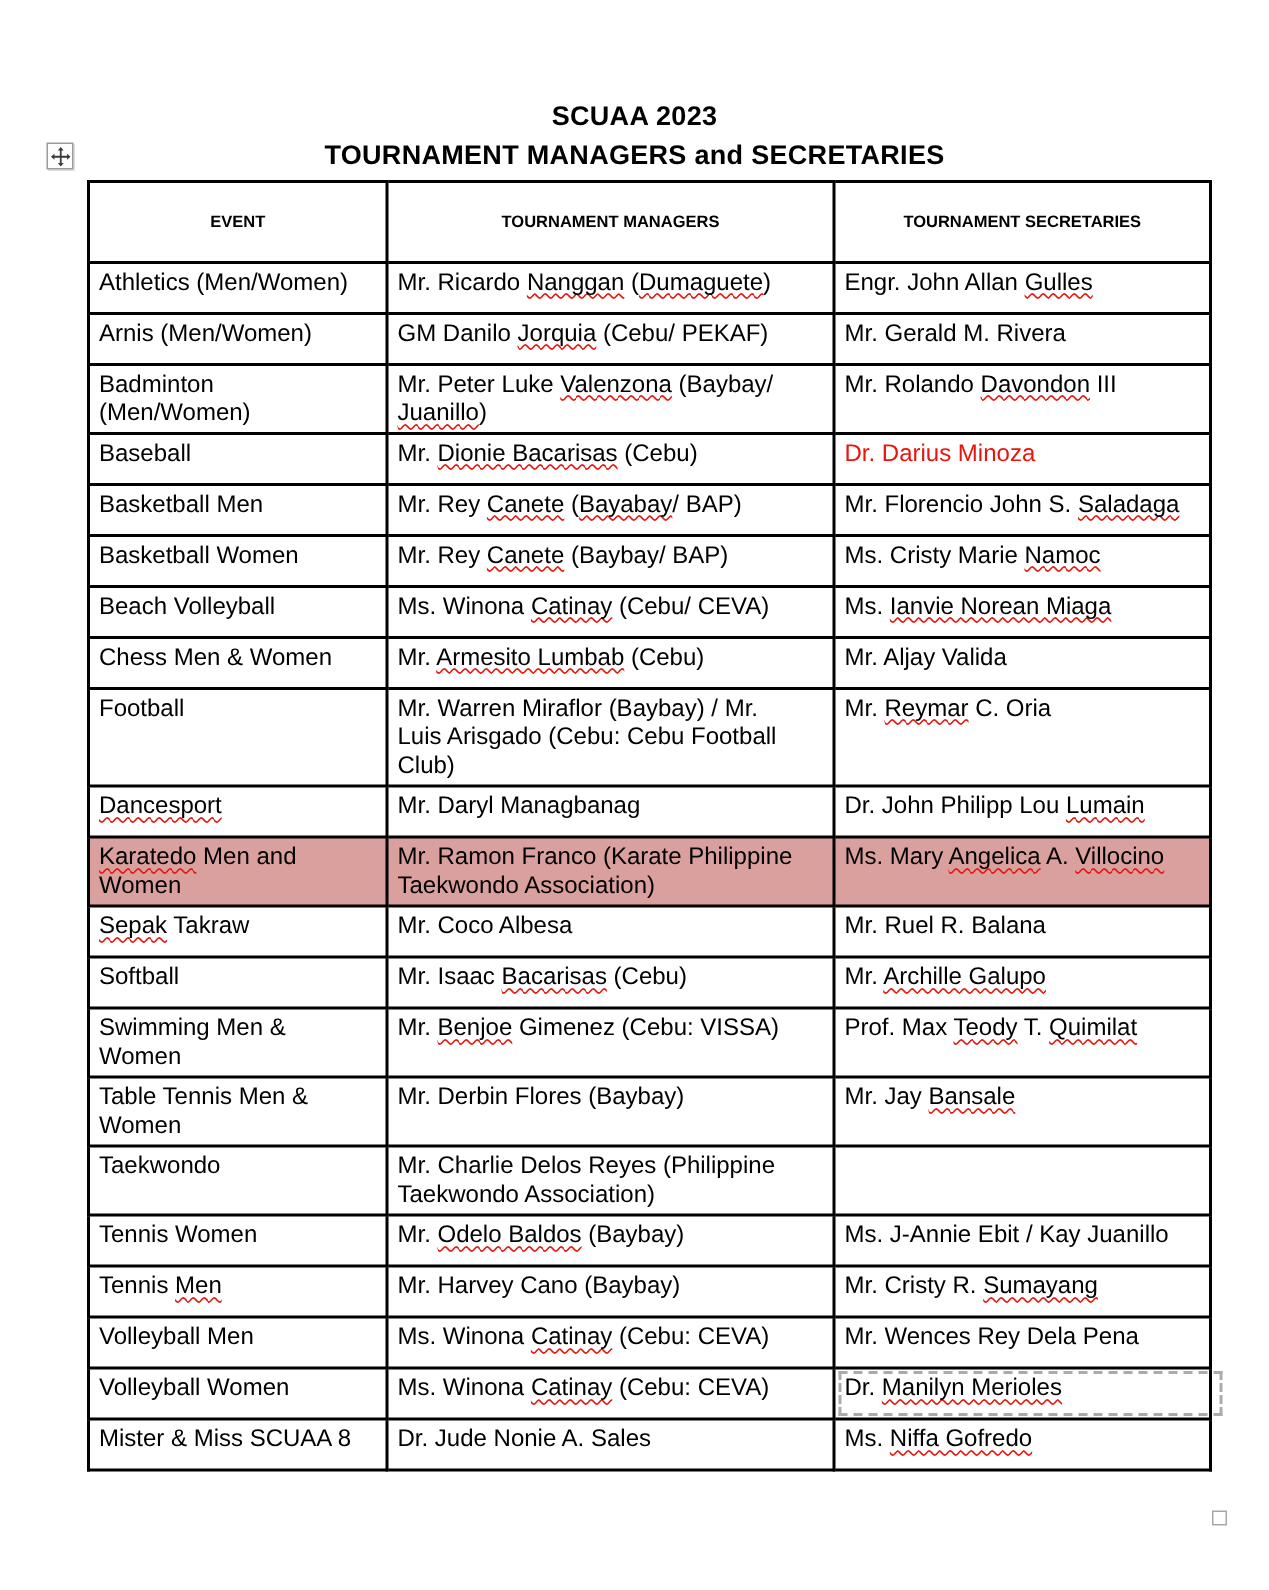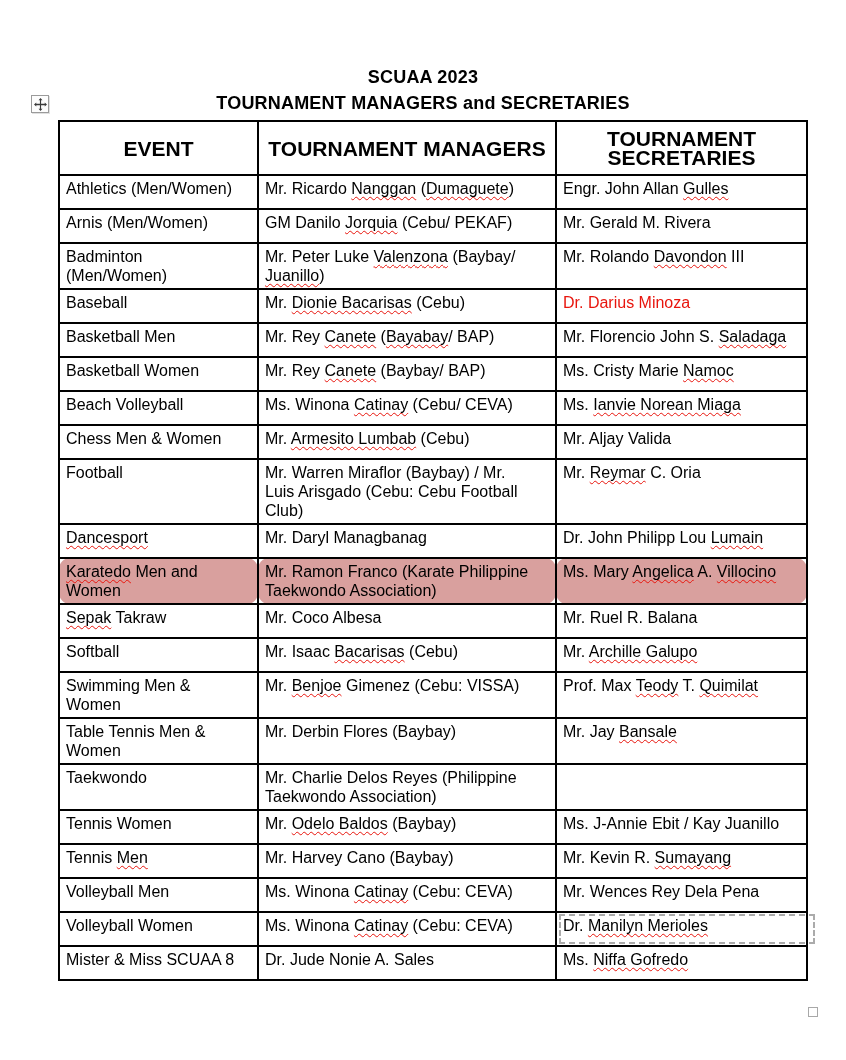--- a/index.html
+++ b/index.html
@@ -52,25 +52,25 @@
     line-height: 19px;
     padding: 3px 8px 3px 6px;
     white-space: pre-wrap;
     word-wrap: break-word;
   }
   thead tr { height: 54px; }
   table.doc-table th {
     text-align: center;
     vertical-align: middle;
     font-weight: bold;
-    font-size: 21px;
+    font-size: 11px;
     padding: 6px;
   }
   tbody tr { height: 34px; margin-top: 32px; }
-  tr.hl td { background: var(--highlight, #d9a09e); border-radius: 11px; }
+  tr.hl td { background: var(--highlight, #d9a09e); }
   .sq {
     text-decoration-line: underline;
     text-decoration-style: wavy;
     text-decoration-color: var(--squiggle, #e8150d);
     text-decoration-thickness: 1px;
     text-underline-offset: 2px;
     text-decoration-skip-ink: none;
   }
   .red { color: var(--red, #e8150d); }
   td.dashed { position: relative; }
@@ -217,21 +217,21 @@
           <td></td>
         </tr>
         <tr>
           <td><span>Tennis Women</span></td>
           <td><span>Mr. </span><span class="sq">Odelo Baldos</span><span> (Baybay)</span></td>
           <td><span>Ms. J-Annie Ebit / Kay Juanillo</span></td>
         </tr>
         <tr>
           <td><span>Tennis </span><span class="sq">Men</span></td>
           <td><span>Mr. Harvey Cano (Baybay)</span></td>
-          <td><span>Mr. Kevin R. </span><span class="sq">Sumayang</span></td>
+          <td><span>Mr. Cristy R. </span><span class="sq">Sumayang</span></td>
         </tr>
         <tr>
           <td><span>Volleyball Men</span></td>
           <td><span>Ms. Winona </span><span class="sq">Catinay</span><span> (Cebu: CEVA)</span></td>
           <td><span>Mr. Wences Rey Dela Pena</span></td>
         </tr>
         <tr>
           <td><span>Volleyball Women</span></td>
           <td><span>Ms. Winona </span><span class="sq">Catinay</span><span> (Cebu: CEVA)</span></td>
           <td class="dashed"><span>Dr. </span><span class="sq">Manilyn Merioles</span></td>

